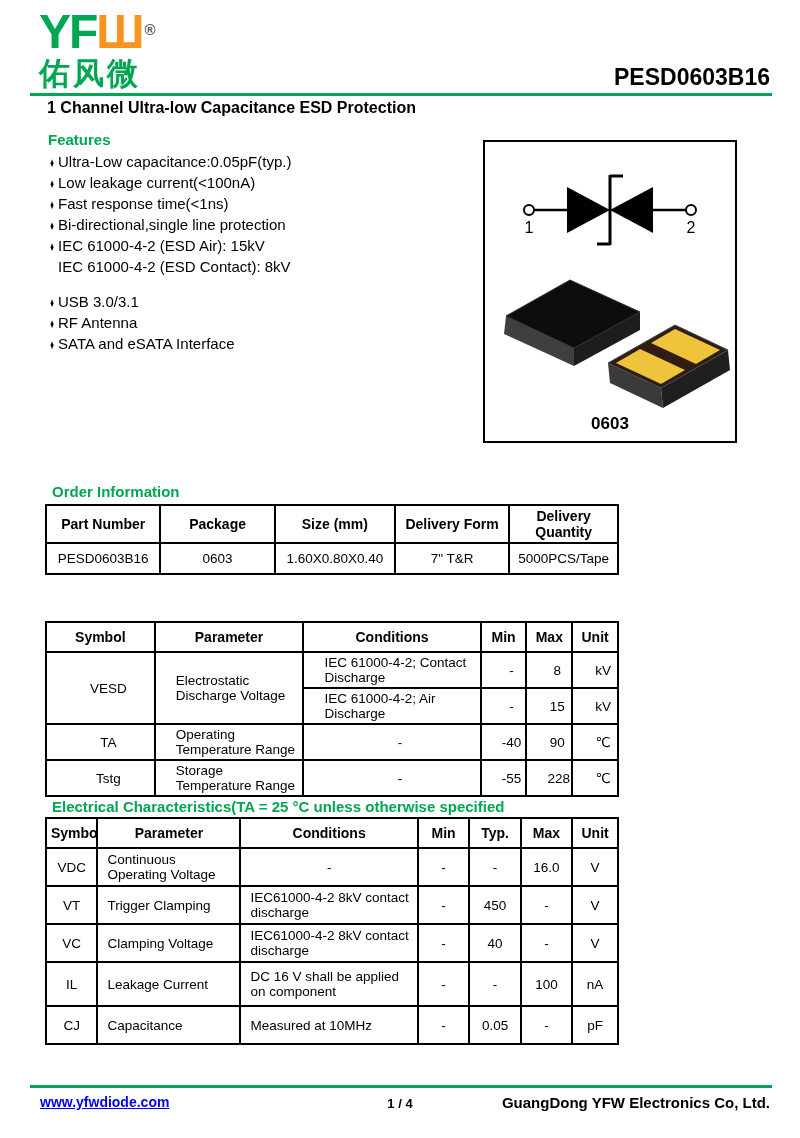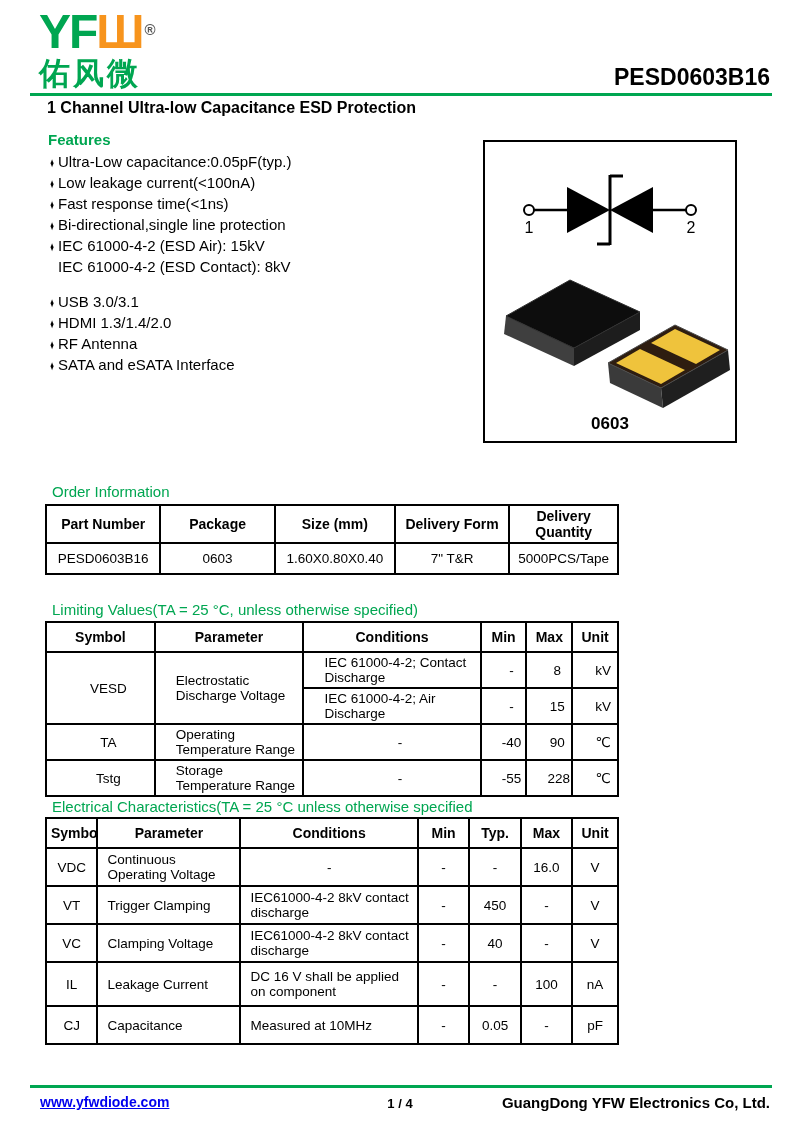--- a/index.html
+++ b/index.html
@@ -29,21 +29,21 @@
   .blt { display:inline-block; width:10px; transform:scaleX(0.55); font-size:13px; }
   .blt.ghost { visibility:hidden; }
 
   
   .pkg-box { position:absolute; left:483px; top:140px; width:254px; height:303px; border:2px solid #000; background:#fff; }
   .diode-svg { position:absolute; left:30px; top:25px; }
   .chips-svg { position:absolute; left:5px; top:126px; }
   .pkg-label { position:absolute; left:0; right:0; bottom:7px; text-align:center; font-weight:bold; font-size:17px; }
 
   
-  .tbl-head { position:absolute; left:52px; color:#00A651; font-weight:normal; font-size:15px; }
+  .tbl-head { position:absolute; left:52px; color:#00A651; font-weight:bold; font-size:15px; }
   table { border-collapse:collapse; table-layout:fixed; position:absolute; left:45px; width:574px; background:#fff; }
   th, td { border:2px solid #000; font-size:13.5px; text-align:center; vertical-align:middle; padding:2px 4px; overflow:hidden; }
   th { font-weight:bold; font-size:14px; }
   td.l { text-align:left; padding-left:9px; }
   #order-table  { top:504px; }
   #order-table th { height:29px; }
   #order-table td { height:31px; }
   #limit-table  { top:621px; }
   #limit-table th { height:30px; }
   #limit-table td { height:31px;padding-left:20px; }
@@ -79,21 +79,20 @@
       <li><span class="blt">♦</span><span>Fast response time(&lt;1ns)</span></li>
       <li><span class="blt">♦</span><span>Bi-directional,single line protection</span></li>
       <li><span class="blt">♦</span><span>IEC 61000-4-2 (ESD Air): 15kV</span></li>
       <li><span class="blt ghost">♦</span><span>IEC 61000-4-2 (ESD Contact): 8kV</span></li>
     </ul>
   </section>
 
   <section class="application">
     <ul class="plain">
       <li><span class="blt">♦</span><span>USB 3.0/3.1</span></li>
-      <li><span class="blt">♦</span><span>HDMI 1.3/1.4/2.0</span></li>
       <li><span class="blt">♦</span><span>RF Antenna</span></li>
       <li><span class="blt">♦</span><span>SATA and eSATA Interface</span></li>
     </ul>
   </section>
 
   <div class="pkg-box">
     <svg class="diode-svg" width="190" height="95" viewBox="0 0 190 95">
       <circle cx="14" cy="43" r="5" fill="#fff" stroke="#000" stroke-width="2"></circle>
       <circle cx="176" cy="43" r="5" fill="#fff" stroke="#000" stroke-width="2"></circle>
       <line x1="19" y1="43" x2="52" y2="43" stroke="#000" stroke-width="2.5"></line>
@@ -143,21 +142,20 @@
     <tr>
       <td>PESD0603B16</td>
       <td>0603</td>
       <td>1.60X0.80X0.40</td>
       <td>7" T&amp;R</td>
       <td>5000PCS/Tape</td>
     </tr>
   </tbody>
     </table>
 
-  <div class="tbl-head" style="top:601px">Limiting Values(TA = 25 °C, unless otherwise specified)</div>
   <table id="limit-table">
     <colgroup>
         <col style="width:19%">
         <col style="width:26%">
         <col style="width:31%">
         <col style="width:8%">
         <col style="width:8%">
         <col style="width:8%">
       </colgroup>
     <tbody>

